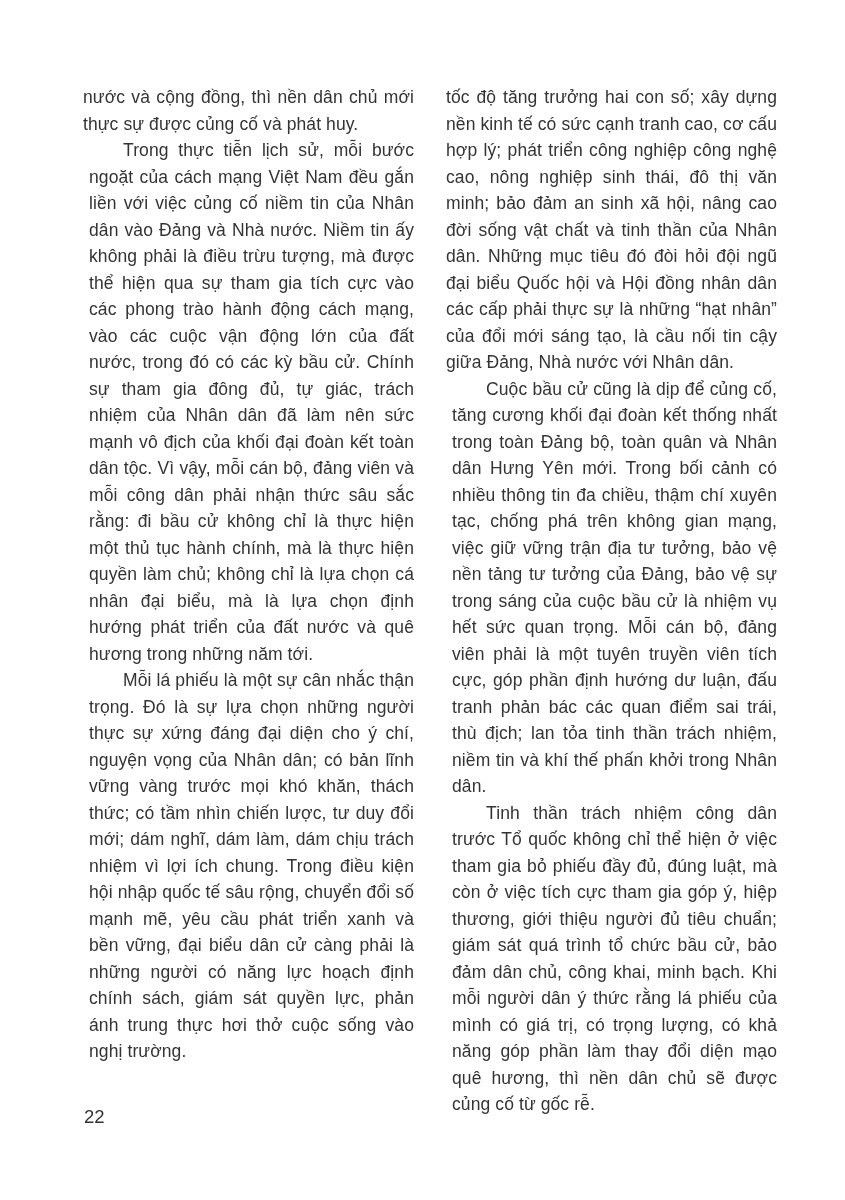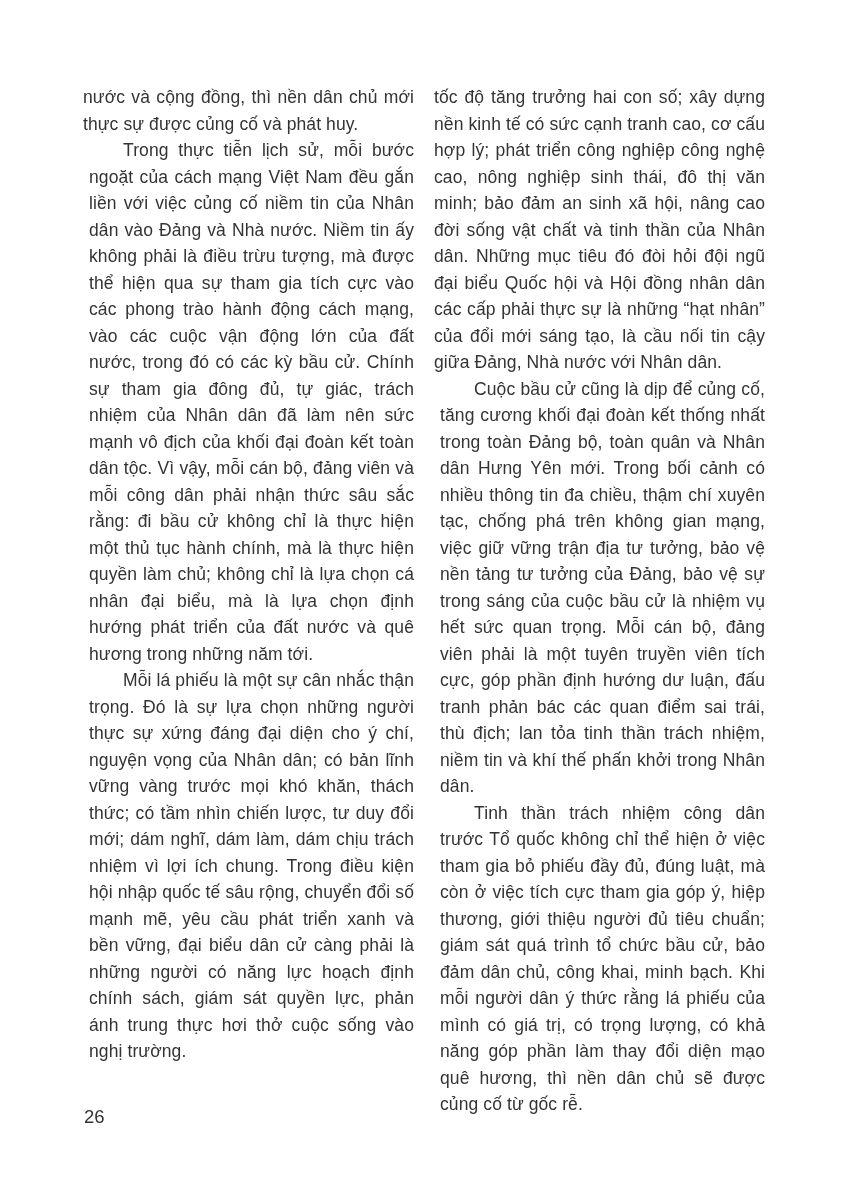--- a/index.html
+++ b/index.html
@@ -13,21 +13,21 @@
     font-family: "Liberation Sans", sans-serif;
     color: #333333;
     position: relative;
     overflow: hidden;
   }
   .text-body {
     position: absolute;
     top: 84px;
     left: 83px;
     display: flex;
-    gap: 20px;
+    gap: 32px;
   }
   .col {
     width: 331px;
     font-size: 17.5px;
     line-height: 26.5px;
     text-align: justify;
     letter-spacing: 0.1px;
   }
   .col p {
     margin: 0;
@@ -58,13 +58,13 @@
     <p class="ind">Trong thực tiễn lịch sử, mỗi bước ngoặt của cách mạng Việt Nam đều gắn liền với việc củng cố niềm tin của Nhân dân vào Đảng và Nhà nước. Niềm tin ấy không phải là điều trừu tượng, mà được thể hiện qua sự tham gia tích cực vào các phong trào hành động cách mạng, vào các cuộc vận động lớn của đất nước, trong đó có các kỳ bầu cử. Chính sự tham gia đông đủ, tự giác, trách nhiệm của Nhân dân đã làm nên sức mạnh vô địch của khối đại đoàn kết toàn dân tộc. Vì vậy, mỗi cán bộ, đảng viên và mỗi công dân phải nhận thức sâu sắc rằng: đi bầu cử không chỉ là thực hiện một thủ tục hành chính, mà là thực hiện quyền làm chủ; không chỉ là lựa chọn cá nhân đại biểu, mà là lựa chọn định hướng phát triển của đất nước và quê hương trong những năm tới.</p>
     <p class="ind">Mỗi lá phiếu là một sự cân nhắc thận trọng. Đó là sự lựa chọn những người thực sự xứng đáng đại diện cho ý chí, nguyện vọng của Nhân dân; có bản lĩnh vững vàng trước mọi khó khăn, thách thức; có tầm nhìn chiến lược, tư duy đổi mới; dám nghĩ, dám làm, dám chịu trách nhiệm vì lợi ích chung. Trong điều kiện hội nhập quốc tế sâu rộng, chuyển đổi số mạnh mẽ, yêu cầu phát triển xanh và bền vững, đại biểu dân cử càng phải là những người có năng lực hoạch định chính sách, giám sát quyền lực, phản ánh trung thực hơi thở cuộc sống vào nghị trường.</p>
   </div>
   <div class="col">
     <p>tốc độ tăng trưởng hai con số; xây dựng nền kinh tế có sức cạnh tranh cao, cơ cấu hợp lý; phát triển công nghiệp công nghệ cao, nông nghiệp sinh thái, đô thị văn minh; bảo đảm an sinh xã hội, nâng cao đời sống vật chất và tinh thần của Nhân dân. Những mục tiêu đó đòi hỏi đội ngũ đại biểu Quốc hội và Hội đồng nhân dân các cấp phải thực sự là những “hạt nhân” của đổi mới sáng tạo, là cầu nối tin cậy giữa Đảng, Nhà nước với Nhân dân.</p>
     <p class="ind">Cuộc bầu cử cũng là dịp để củng cố, tăng cương khối đại đoàn kết thống nhất trong toàn Đảng bộ, toàn quân và Nhân dân Hưng Yên mới. Trong bối cảnh có nhiều thông tin đa chiều, thậm chí xuyên tạc, chống phá trên không gian mạng, việc giữ vững trận địa tư tưởng, bảo vệ nền tảng tư tưởng của Đảng, bảo vệ sự trong sáng của cuộc bầu cử là nhiệm vụ hết sức quan trọng. Mỗi cán bộ, đảng viên phải là một tuyên truyền viên tích cực, góp phần định hướng dư luận, đấu tranh phản bác các quan điểm sai trái, thù địch; lan tỏa tinh thần trách nhiệm, niềm tin và khí thế phấn khởi trong Nhân dân.</p>
     <p class="ind">Tinh thần trách nhiệm công dân trước Tổ quốc không chỉ thể hiện ở việc tham gia bỏ phiếu đầy đủ, đúng luật, mà còn ở việc tích cực tham gia góp ý, hiệp thương, giới thiệu người đủ tiêu chuẩn; giám sát quá trình tổ chức bầu cử, bảo đảm dân chủ, công khai, minh bạch. Khi mỗi người dân ý thức rằng lá phiếu của mình có giá trị, có trọng lượng, có khả năng góp phần làm thay đổi diện mạo quê hương, thì nền dân chủ sẽ được củng cố từ gốc rễ.</p>
   </div>
 </div>
 
-<div class="page-number">26</div>
+<div class="page-number">22</div>
 
 </body></html>

